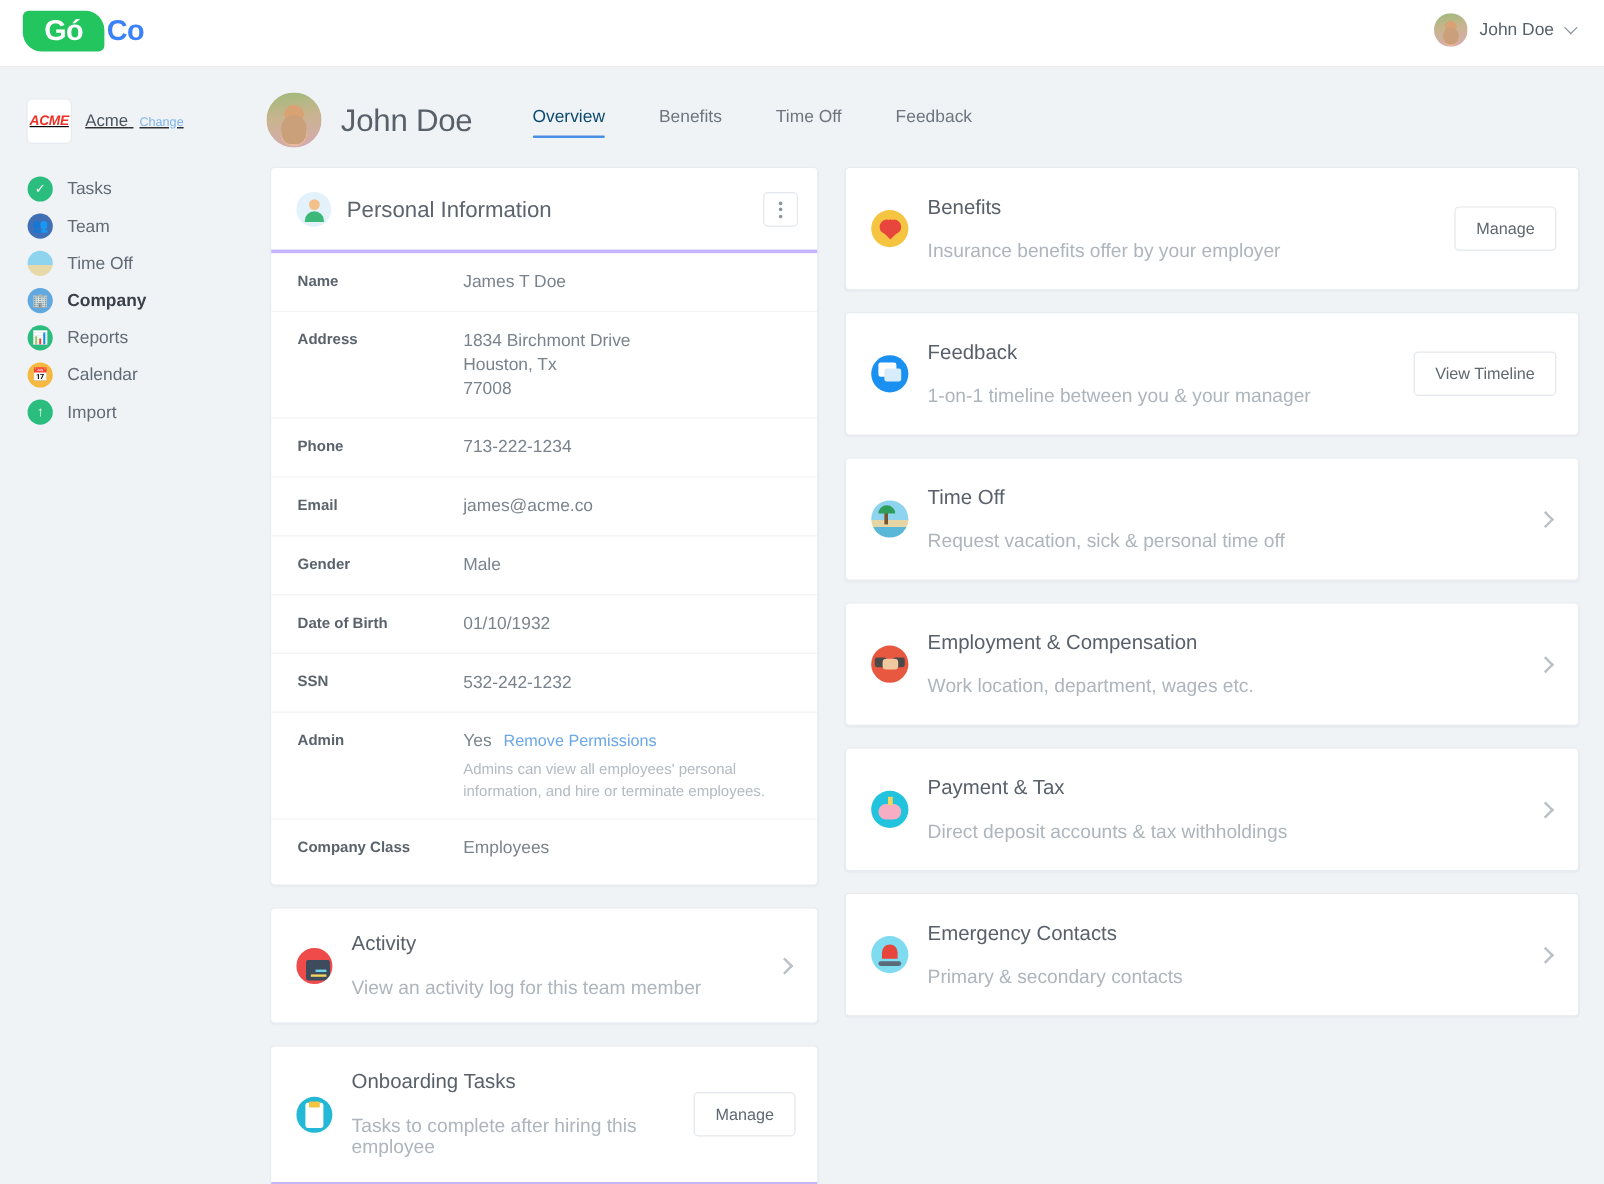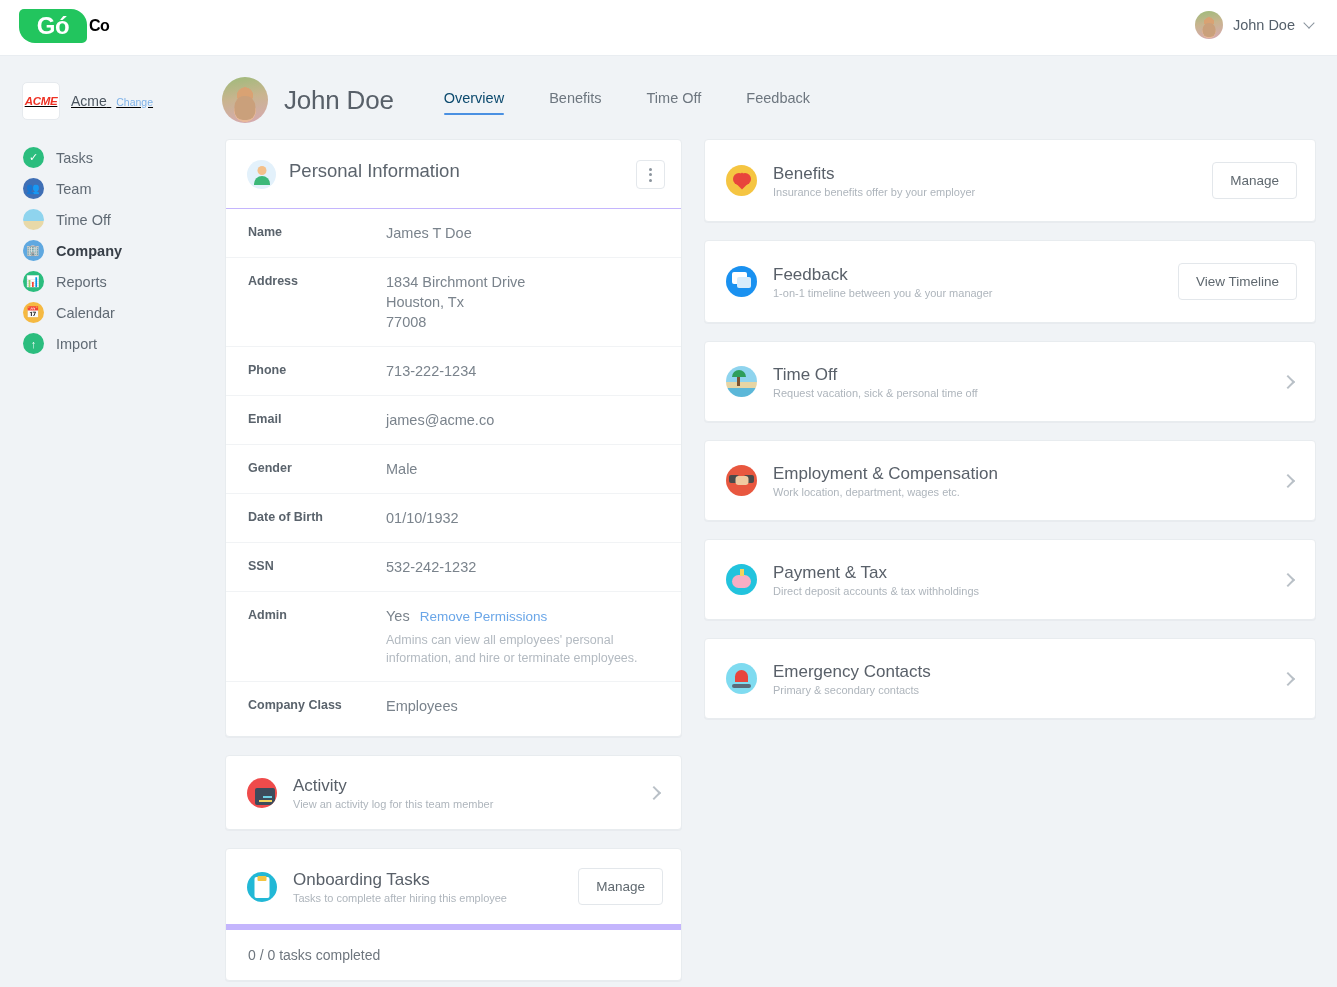--- a/index.html
+++ b/index.html
@@ -23,21 +23,21 @@
     width: 68px; height: 34px; background: #22c55e;
     border-radius: 5px 16px 5px 16px;
     display: flex; align-items: center; justify-content: center;
     position: relative;
   }
   .logo-go {
     color: #ffffff; font-size: 24px; font-weight: bold; letter-spacing: -0.5px;
     line-height: 1;
   }
   .logo-co {
-    color: #000000; font-size: 16px; font-weight: bold; letter-spacing: -0.5px;
+    color: #3b82f6; font-size: 24px; font-weight: bold; letter-spacing: -0.5px;
     margin-left: 2px; line-height: 1;
   }
 
   .user-menu {
     position: absolute; right: 24px; top: 11px;
     display: flex; align-items: center; gap: 10px; cursor: pointer;
   }
   .user-name { font-size: 14.5px; color: #55606b; }
   .chev-down {
     width: 8px; height: 8px; border-right: 1.6px solid #8a949e;
@@ -129,23 +129,23 @@
 
   .card {
     background: #ffffff; border-radius: 4px;
     border: 1px solid #e8ecef;
     box-shadow: 0 1px 1px rgba(20,40,60,0.035);
     margin-bottom: 18px;
   }
 
   
   .pi-head {
-    display: flex; align-items: flex-start;
+    display: flex; align-items: center;
     padding: 20px 16px 19px 21px;
-    border-bottom: 1px solid #c4b5fd;
+    border-bottom: 3px solid #c4b5fd;
   }
   .pi-icon {
     width: 29px; height: 29px; border-radius: 50%;
     background: #e3f1fb; flex: none; position: relative;
   }
   .pi-icon::before {
     content: ""; position: absolute; left: 50%; top: 6px;
     width: 9px; height: 9px; border-radius: 50%;
     background: #f4c08a; transform: translateX(-50%);
   }
@@ -187,21 +187,21 @@
   .lc {
     display: flex; align-items: center;
     padding: 19px 18px 19px 21px; cursor: pointer;
   }
   .lc-icon {
     width: 30px; height: 30px; border-radius: 50%; flex: none;
     position: relative; overflow: hidden;
   }
   .lc-text { margin-left: 16px; flex: 1; }
   .lc-title { font-size: 17px; color: #596069; line-height: 22px; }
-  .lc-sub { font-size: 11px; color: #aeb5bc; margin-top: 1px; }
+  .lc-sub { font-size: 16px; color: #aeb5bc; margin-top: 17px; }
   .lc-btn {
     border: 1px solid #e3e7eb; border-radius: 4px; background: #fff;
     font-size: 13.5px; color: #5f686f; padding: 10px 17px;
     cursor: pointer; font-family: inherit; white-space: nowrap;
   }
   .chev-right {
     width: 10px; height: 10px; flex: none; margin-right: 4px;
     border-top: 2px solid #b9c0c7; border-right: 2px solid #b9c0c7;
     transform: rotate(45deg);
   }

